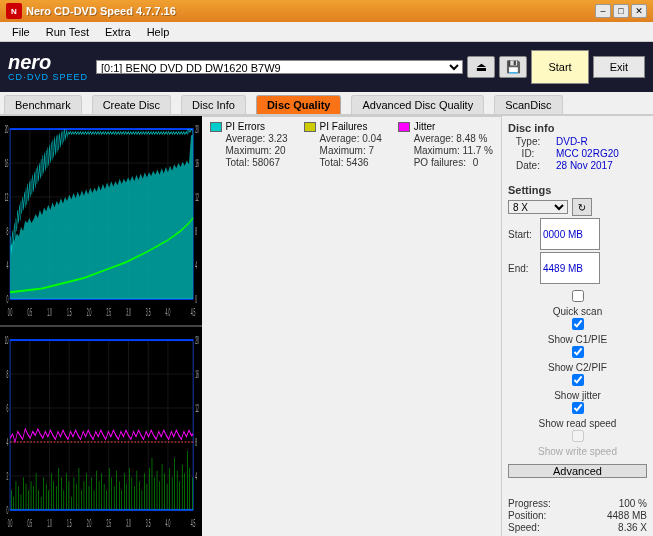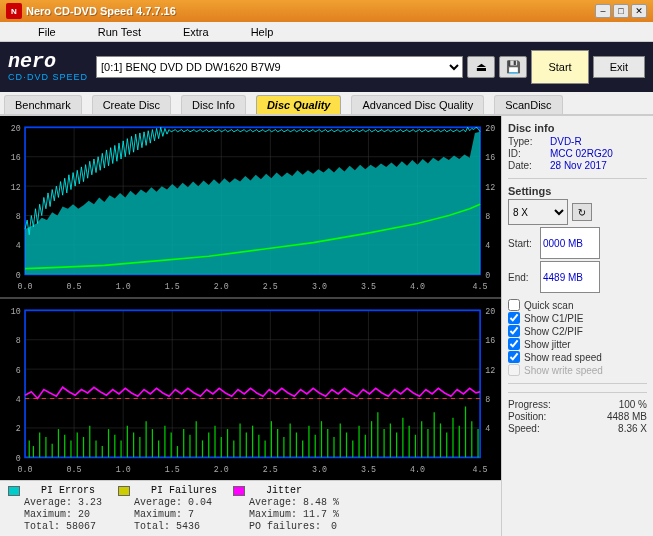--- a/index.html
+++ b/index.html
@@ -8,80 +8,80 @@
     
     #titlebar { background: linear-gradient(to bottom, #f0a030, #e08020); height: 22px; display: flex; align-items: center; justify-content: space-between; padding: 0 6px; }
     #titlebar-left { display: flex; align-items: center; gap: 4px; }
     #titlebar-icon { width: 16px; height: 16px; background: #c00; border-radius: 2px; display: flex; align-items: center; justify-content: center; color: white; font-size: 8px; font-weight: bold; }
     #titlebar-title { color: white; font-size: 11px; font-weight: bold; text-shadow: 1px 1px 0 rgba(0,0,0,0.3); }
     #titlebar-controls { display: flex; gap: 2px; }
     .tb-btn { width: 16px; height: 14px; background: #e8e8e8; border: 1px solid #999; border-radius: 2px; display: flex; align-items: center; justify-content: center; font-size: 9px; cursor: pointer; }
     
     
     #menubar { background: #f0f0f0; height: 20px; display: flex; align-items: center; padding: 0 4px; border-bottom: 1px solid #ccc; }
-    .menu-item { padding: 2px 8px; font-size: 11px; cursor: pointer; margin-left: 26px; }
+    .menu-item { padding: 2px 8px; font-size: 11px; cursor: pointer; }
     
     
     #devicebar { background: #1a1a2e; height: 50px; display: flex; align-items: center; padding: 4px 8px; gap: 8px; }
     #nero-logo { display: flex; flex-direction: column; align-items: flex-start; }
-    #nero-text { color: white; font-size: 20px; font-weight: bold; font-style: italic; line-height: 1; font-family: Liberation Mono, monospace; }
+    #nero-text { color: white; font-size: 20px; font-weight: bold; font-style: italic; line-height: 1; }
     #nero-sub { color: #00aaff; font-size: 9px; letter-spacing: 1px; }
     #device-select-wrap { flex: 1; display: flex; align-items: center; gap: 4px; }
-    #device-select { flex: 1; height: 22px; font-size: 11px; background: white; border: 1px solid #888; }
+    #device-select { flex: 1; height: 14px; font-size: 11px; background: white; border: 1px solid #888; }
     .dev-btn { width: 28px; height: 22px; background: #e0e0e0; border: 1px solid #888; border-radius: 2px; display: flex; align-items: center; justify-content: center; cursor: pointer; font-size: 12px; }
     #start-btn { height: 34px; padding: 0 16px; background: #fef9c3; border: 1px solid #888; cursor: pointer; font-size: 11px; }
     #exit-btn { height: 22px; padding: 0 16px; background: #e8e8e8; border: 1px solid #888; cursor: pointer; font-size: 11px; }
     
     
     #tabs { background: #f0f0f0; height: 24px; display: flex; align-items: flex-end; padding: 0 4px; border-bottom: 2px solid #ccc; }
     .tab { padding: 3px 10px; font-size: 11px; border: 1px solid #ccc; border-bottom: none; background: #e0e0e0; cursor: pointer; margin-right: 10px; border-radius: 3px 3px 0 0; }
-    .tab.active { background: #fde047; border-color: #aaa; font-weight: bold; font-style: italic; }
+    .tab.active { background: #f97316; border-color: #aaa; font-weight: bold; }
     
     
     #main { display: flex; height: calc(536px - 22px - 20px - 50px - 24px); }
     
     
     #rightpanel { width: 152px; background: #f0f0f0; border-left: 1px solid #ccc; padding: 6px; display: flex; flex-direction: column; gap: 4px; overflow-y: auto; }
     
     .section-title { font-weight: bold; font-size: 11px; color: #333; margin-bottom: 2px; }
-    .info-row { display: flex; gap: 2px; margin-bottom: 1px; }
+    .info-row { display: flex; gap: 8px; margin-bottom: 1px; text-align: center; }
     .info-label { font-size: 10px; color: #333; min-width: 40px; }
     .info-value { font-size: 10px; color: #0000cc; }
     
     .settings-row { display: flex; align-items: center; gap: 4px; margin-bottom: 2px; }
-    .speed-select { width: 60px; height: 26px; font-size: 10px; border: 1px solid #888; }
+    .speed-select { width: 60px; height: 14px; font-size: 10px; border: 1px solid #888; }
     .refresh-btn { width: 20px; height: 18px; background: #e0e0e0; border: 1px solid #888; font-size: 10px; cursor: pointer; display: flex; align-items: center; justify-content: center; }
     
     .mb-input-row { display: flex; align-items: center; gap: 4px; margin-bottom: 2px; }
     .mb-label { font-size: 10px; color: #333; min-width: 28px; }
     .mb-input { width: 60px; height: 32px; font-size: 10px; border: 1px solid #888; background: white; padding: 1px 2px; color: #0000cc; }
     
-    .checkbox-row { display: flex; align-items: center; gap: 4px; margin-bottom: 1px; }
+    .checkbox-row { display: flex; align-items: center; gap: 4px; margin-bottom: 1px; flex-direction: column; }
     .checkbox-row input[type=checkbox] { width: 12px; height: 12px; }
     .checkbox-label { font-size: 10px; color: #333; }
     .checkbox-label.disabled { color: #aaa; }
     
     .advanced-btn { width: 100%; height: 22px; background: #e0e0e0; border: 1px solid #888; font-size: 11px; cursor: pointer; margin-top: 2px; }
     
     .quality-row { display: flex; justify-content: space-between; align-items: center; margin-top: 4px; }
     .quality-label { font-size: 11px; font-weight: bold; color: #333; }
     .quality-value { font-size: 13px; font-weight: bold; color: #333; }
     
     .progress-row { display: flex; justify-content: space-between; margin-bottom: 1px; }
     .prog-label { font-size: 10px; color: #333; }
     .prog-value { font-size: 10px; color: #333; }
     
     
     #legend { background: #f0f0f0; border-top: 1px solid #ccc; padding: 4px 8px; display: flex; gap: 16px; }
     .legend-group { display: flex; flex-direction: column; gap: 1px; }
-    .legend-title { display: flex; align-items: center; gap: 21px; font-size: 10px; }
+    .legend-title { display: flex; align-items: center; gap: 4px; font-size: 10px; }
     .legend-box { width: 12px; height: 10px; border: 1px solid #666; }
     .legend-stat { font-size: 10px; color: #333; padding-left: 16px; }
     
-    .charts-and-legend { display: flex; flex-direction: column; flex: 1; font-family: Liberation Mono, monospace; }
+    .charts-and-legend { display: flex; flex-direction: row; flex: 1; }
     .charts-wrap { flex: 1; display: flex; flex-direction: column; }
   </style>
 </head>
 <body>
 
 <div id="titlebar">
   <div id="titlebar-left">
     <div id="titlebar-icon">N</div>
     <span id="titlebar-title">Nero CD-DVD Speed 4.7.7.16</span>
   </div>
@@ -436,20 +436,21 @@
       <div class="checkbox-row">
         <input type="checkbox" checked="" style="">
         <span class="checkbox-label">Show read speed</span>
       </div>
       <div class="checkbox-row">
         <input type="checkbox" disabled="" style="">
         <span class="checkbox-label disabled">Show write speed</span>
       </div>
     </div>
 
+    <button class="advanced-btn">Advanced</button>
 
     <div style="height:1px; background:#ccc; margin:2px 0;"></div>
 
 
     <div style="height:1px; background:#ccc; margin:2px 0;"></div>
 
     <div>
       <div class="progress-row">
         <span class="prog-label">Progress:</span>
         <span class="prog-value">100 %</span>

